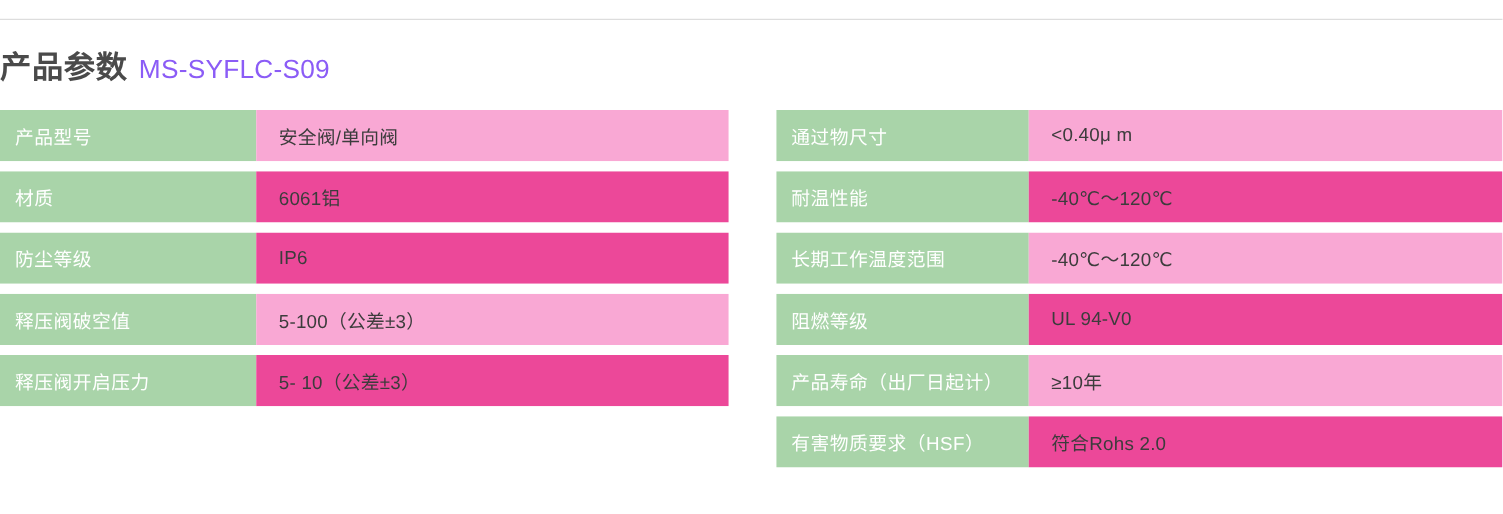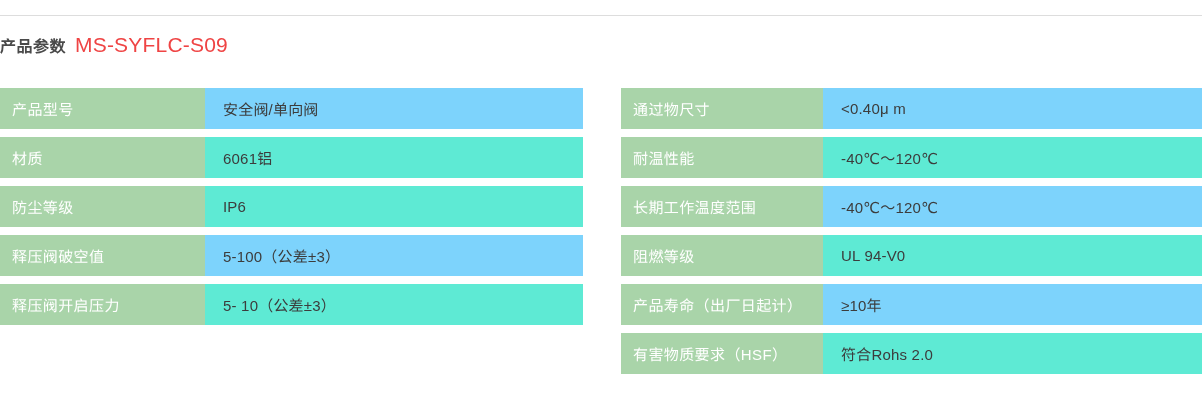--- a/index.html
+++ b/index.html
@@ -36,29 +36,29 @@
   
   .header {
     position: absolute;
     left: 0;
     top: 33px;
     display: flex;
     align-items: baseline;
     white-space: nowrap;
   }
   .header-title {
-    font-size: 16px;
+    font-size: 25px;
     font-weight: bold;
     color: #4a4a4a;
     letter-spacing: 0.5px;
   }
   .header-model {
     font-size: 21px;
     font-weight: normal;
-    color: #ef4444;
+    color: #8b5cf6;
     margin-left: 9px;
     letter-spacing: 0.2px;
   }
 
   
   .tables {
     position: absolute;
     left: 0;
     top: 88px;
     width: 1202px;
@@ -99,22 +99,22 @@
     flex: 1 1 auto;
     font-size: 15px;
     color: #3c3c3c;
     display: flex;
     align-items: center;
     padding-left: 18px;
     box-sizing: border-box;
     letter-spacing: 0.2px;
   }
 
-  .spec-row.tone-gray  .spec-value { background: #7dd3fc; }
-  .spec-row.tone-green .spec-value { background: #5eead4; }
+  .spec-row.tone-gray  .spec-value { background: #f9a8d4; }
+  .spec-row.tone-green .spec-value { background: #ec4899; }
 
   
   .right .spec-row .spec-value { padding-right: 12px; }
 </style>
 </head>
 <body>
 
 <div class="page">
 
   <div class="top-rule"></div>

